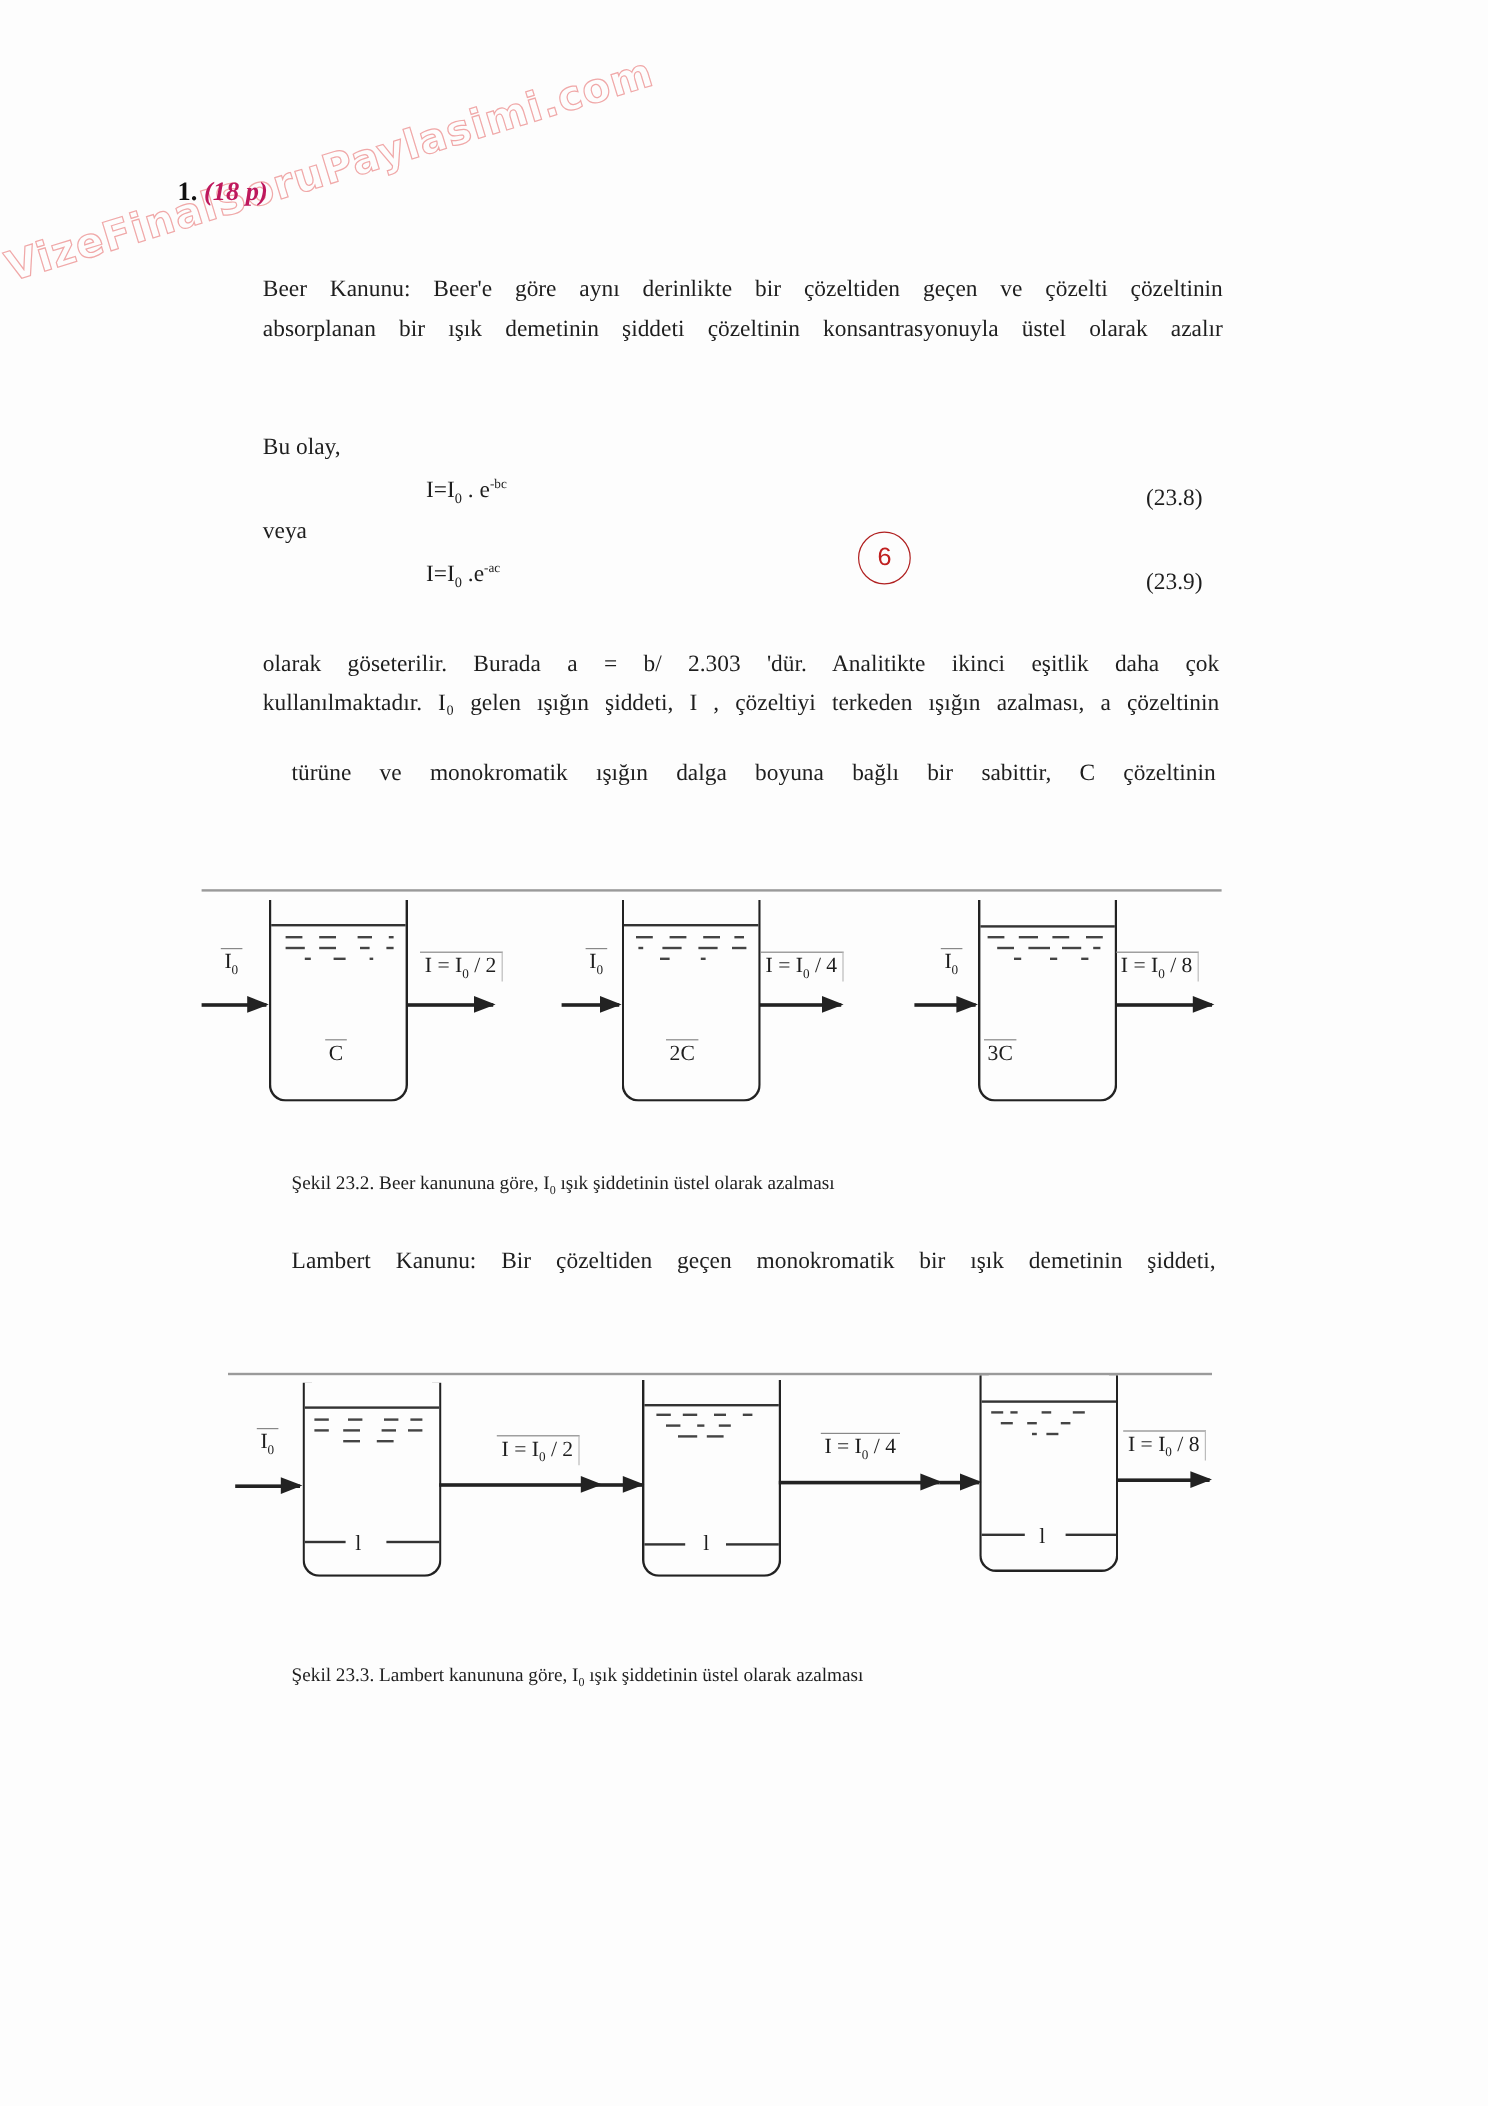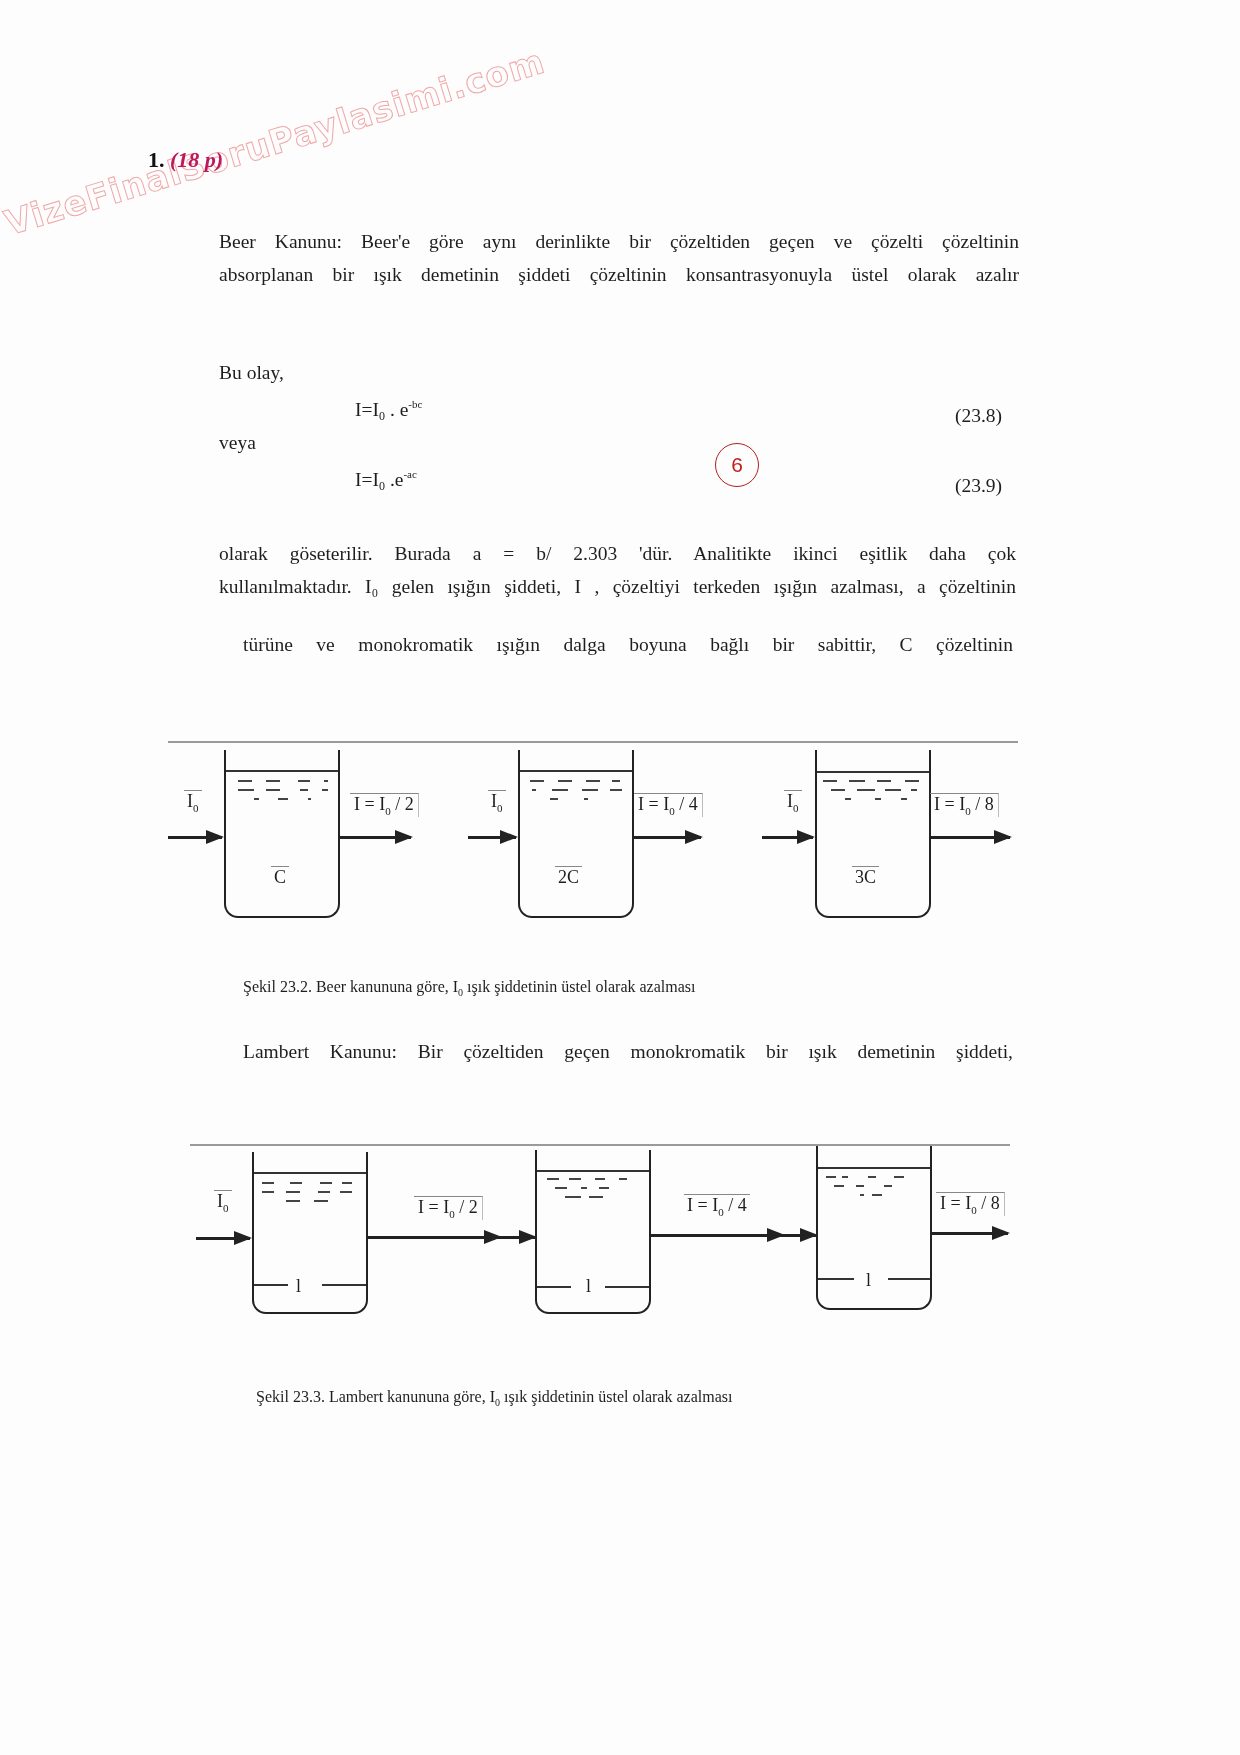--- a/index.html
+++ b/index.html
@@ -151,21 +151,21 @@
       <div class="dash" style="left:68px; top:39px; width:16px;"></div>
       <div class="dash" style="left:94px; top:39px; width:6px;"></div>
     <div class="dash" style="left:28px; top:48px; width:6px;"></div>
       <div class="dash" style="left:58px; top:48px; width:6px;"></div>
       <div class="dash" style="left:84px; top:48px; width:6px;"></div>
   </div>
   <div class="lbl boxed" style="left:784px; top:790px;"><span>I</span><sub>0</sub></div>
   <div class="arrow" style="left:762px; top:836px; width:51px;"></div>
   <div class="lbl boxed-r" style="left:930px; top:793px;"><span>I = I</span><sub>0</sub><span> / 8</span></div>
   <div class="arrow" style="left:930px; top:836px; width:80px;"></div>
-  <div class="lbl boxed" style="left:852px; top:866px;">3C</div>
+  <div class="lbl boxed" style="left:820px; top:866px;">3C</div>
 
   <div class="caption" style="left:243px; top:978px;"><span>Şekil 23.2. Beer kanununa göre,  I</span><sub>0</sub><span> ışık şiddetinin üstel olarak azalması</span></div>
 </div>
 
 <div class="para p5">
   <span class="line">Lambert Kanunu: Bir çözeltiden geçen monokromatik bir ışık demetinin şiddeti,</span>
 </div>
 
 <div>
   <div class="figure-rule" style="left:190px; top:1144px; width:820px;"></div>
@@ -225,14 +225,14 @@
     <div class="dash" style="left:42px; top:48px; width:4px;"></div>
       <div class="dash" style="left:54px; top:48px; width:10px;"></div>
     <div class="inner-mark" style="left:0; top:132px; width:36px;"></div>
       <div class="inner-mark" style="left:70px; top:132px; width:42px;"></div>
   </div>
   <div class="lbl" style="left:866px; top:1270px;">l</div>
 
   <div class="lbl boxed-r" style="left:936px; top:1192px;"><span>I = I</span><sub>0</sub><span> / 8</span></div>
   <div class="arrow" style="left:930px; top:1232px; width:78px;"></div>
 
-  <div class="caption" style="left:256px; top:1388px;"><span>Şekil 23.3. Lambert kanununa göre, I</span><sub>0</sub><span>  ışık şiddetinin üstel olarak azalması</span></div>
+  <div class="caption" style="left:243px; top:1388px;"><span>Şekil 23.3. Lambert kanununa göre, I</span><sub>0</sub><span>  ışık şiddetinin üstel olarak azalması</span></div>
 </div>
 
 </body></html>

